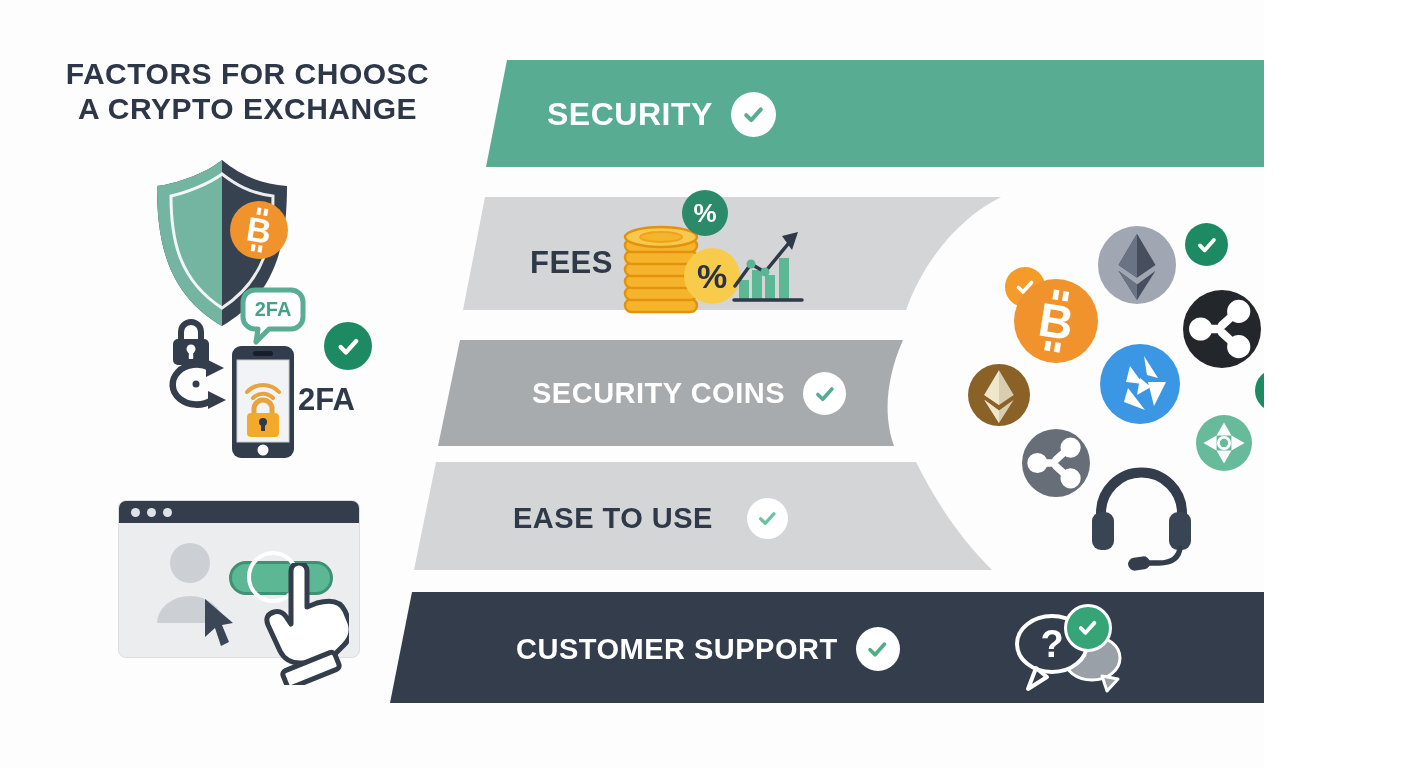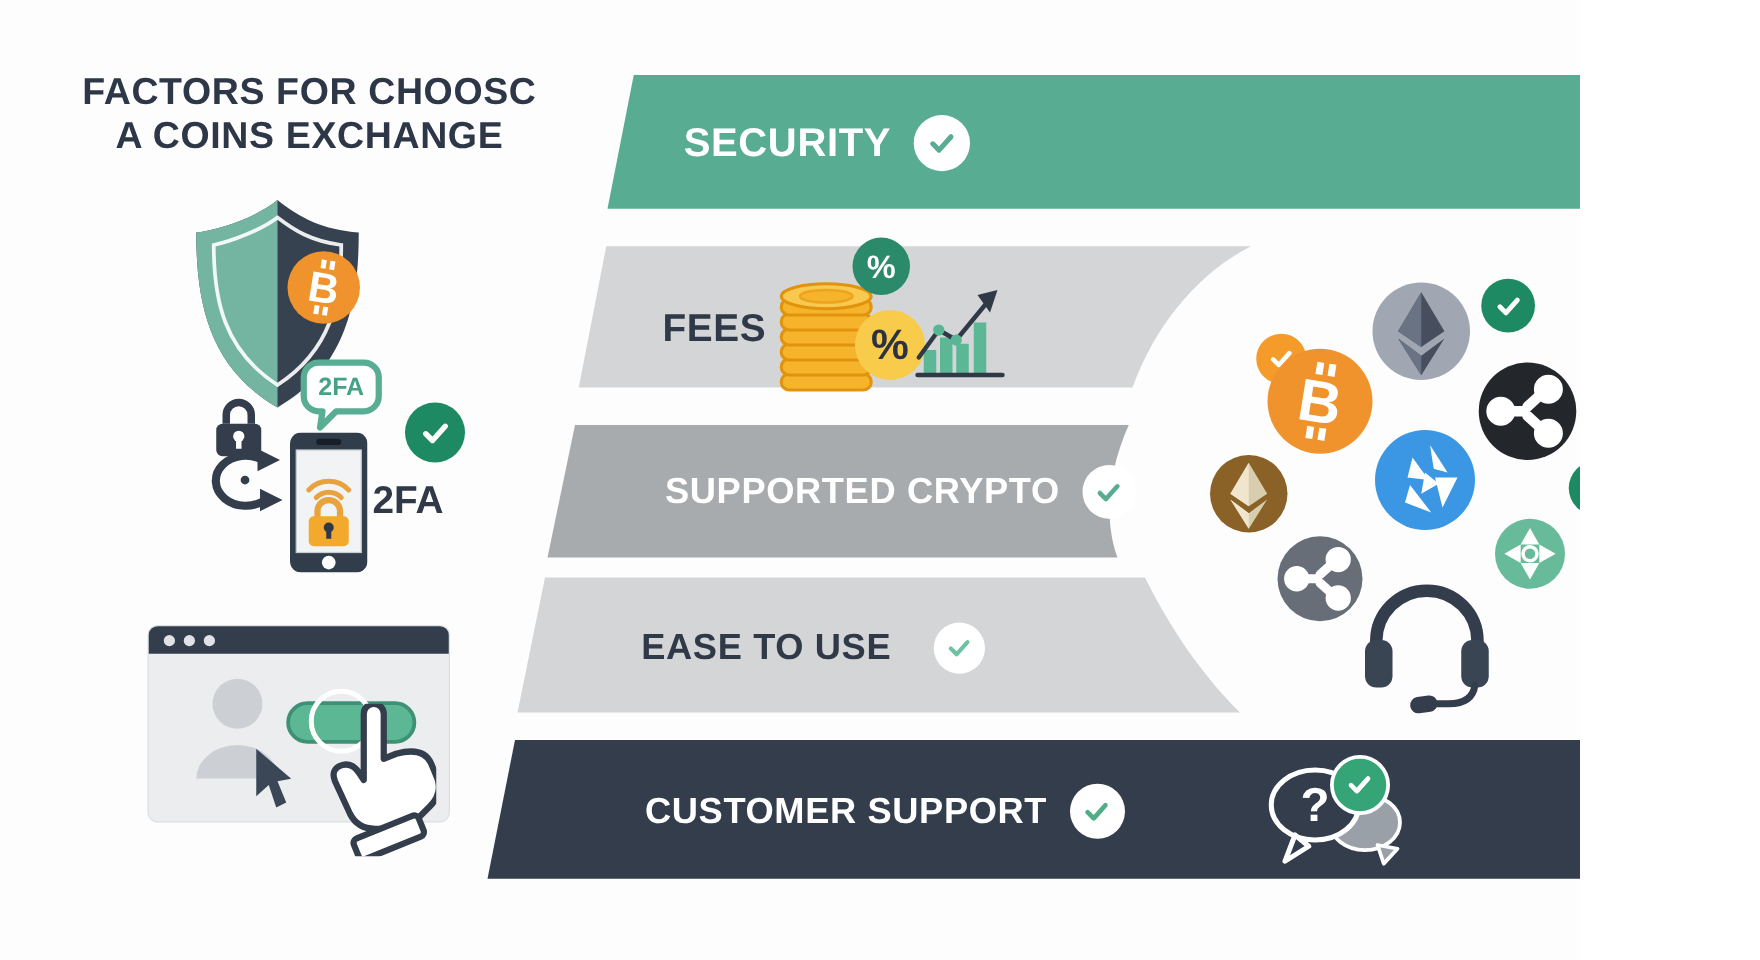--- a/index.html
+++ b/index.html
@@ -45,21 +45,21 @@
   <svg class="abs" style="left:0;top:0;" width="1408" height="768" viewBox="0 0 1408 768">
     <path d="M507,60 L1352,60 L1352,167 L486,167 Z" fill="#57ac92"></path>
     <path d="M485,197 L1001,197 C963,216 926,255 906,310 L463,310 Z" fill="#d3d5d7"></path>
     <path d="M460,340 L903,340 C891,367 886,394 888,418 C889,429 891,438 894,446 L438,446 Z" fill="#a8abae"></path>
     <path d="M436,462 L916,462 C937,504 961,539 992,570 L414,570 Z" fill="#d3d5d7"></path>
     <path d="M412,592 L1350,592 L1350,703 L390,703 Z" fill="#333d4b"></path>
   </svg>
 
   <div id="title" class="abs">
     <div>FACTORS FOR CHOOSC</div>
-    <div>A COINS EXCHANGE</div>
+    <div>A CRYPTO EXCHANGE</div>
   </div>
 
   <svg class="abs" style="left:146px;top:154px;" width="152" height="178" viewBox="0 0 152 178">
     <defs>
         <clipPath id="shalf">
           <rect x="0" y="0" width="76" height="178"></rect>
         </clipPath>
       </defs>
     <path d="M76,6 C59,20 29,30 11,32 C11,88 21,140 76,172 C131,140 141,88 141,32 C113,30 93,20 76,6 Z" fill="#36424f"></path>
     <path d="M76,6 C59,20 29,30 11,32 C11,88 21,140 76,172 C131,140 141,88 141,32 C113,30 93,20 76,6 Z" fill="#74b5a2" clip-path="url(#shalf)"></path>
@@ -168,21 +168,21 @@
       <rect x="47" y="34" width="10" height="42"></rect>
     </g>
     <path d="M2,76 H70" stroke="#2f3947" stroke-width="3.5" stroke-linecap="round"></path>
     <path d="M3,62 L19,40 L33,48 L56,20" fill="none" stroke="#2f3947" stroke-width="3.5" stroke-linecap="round" stroke-linejoin="round"></path>
     <polygon points="50,12 66,8 60,26" fill="#2f3947"></polygon>
     <circle cx="19" cy="40" r="4.5" fill="#58b694"></circle>
     <circle cx="33" cy="48" r="4.5" fill="#58b694"></circle>
   </svg>
 
   <div class="abs band-row" style="left:532px;top:372px;">
-    <div class="band-label lbl-white" style="font-size:29px;line-height:43px;">SUPPORTED CRYPTO</div>
+    <div class="band-label lbl-white" style="font-size:29px;line-height:43px;">SECURITY COINS</div>
     <div class="check cc-white" style="width:43px;height:43px;margin-left:18px;">
       <svg viewBox="0 0 24 24">
         <path d="M5.5 12.5 L10 17 L18.5 7.5" fill="none" stroke="#57ac92" stroke-width="3.4" stroke-linecap="round" stroke-linejoin="round"></path>
       </svg>
     </div>
   </div>
 
   <div class="abs band-row" style="left:513px;top:498px;gap:12px;">
     <div class="band-label lbl-dark" style="font-size:29px;line-height:41px;">EASE TO USE</div>
     <div class="check cc-white" style="width:41px;height:41px;margin-left:22px;">

